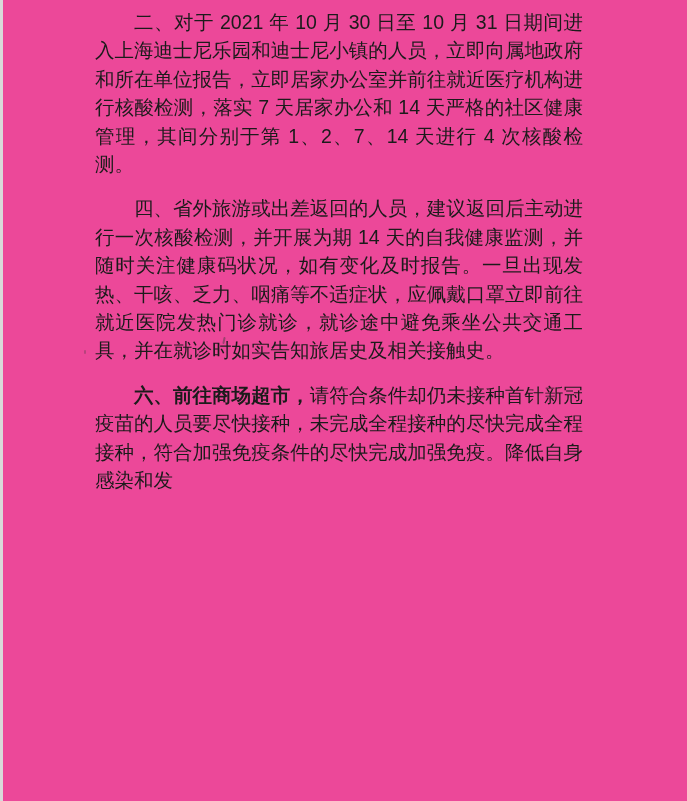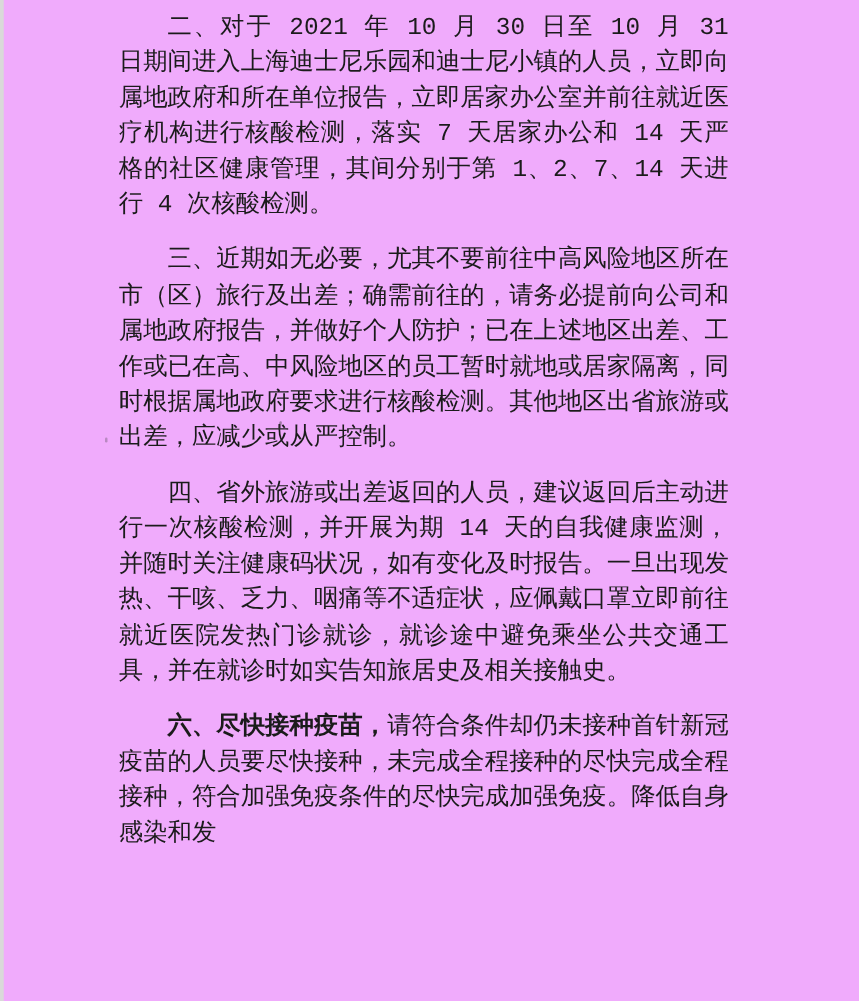--- a/index.html
+++ b/index.html
@@ -4,23 +4,23 @@
 <style>
   html, body {
     margin: 0;
     padding: 0;
     background: #ffffff;
   }
   .page {
     position: relative;
     width: 687px;
     height: 801px;
-    background: #f0abfc;
+    background: #ec4899;
     overflow: hidden;
-    font-family: Liberation Mono, monospace;
+    font-family: Liberation Sans, sans-serif;
   }
   .scan-edge {
     position: absolute;
     left: 0;
     top: 0;
     width: 3px;
     height: 801px;
     background: #d9d9d9;
   }
   .content {
@@ -64,23 +64,22 @@
 </style>
 </head>
 <body>
 
 <div class="page">
   <div class="scan-edge"></div>
 
   <div class="content">
     <p><b></b><span>二、对于 2021 年 10 月 30 日至 10 月 31 日期间进入上海迪士尼乐园和迪士尼小镇的人员，立即向属地政府和所在单位报告，立即居家办公室并前往就近医疗机构进行核酸检测，落实 7 天居家办公和 14 天严格的社区健康管理，其间分别于第 1、2、7、14 天进行 4 次核酸检测。</span></p>
 
-    <p><b></b><span>三、近期如无必要，尤其不要前往中高风险地区所在市（区）旅行及出差；确需前往的，请务必提前向公司和属地政府报告，并做好个人防护；已在上述地区出差、工作或已在高、中风险地区的员工暂时就地或居家隔离，同时根据属地政府要求进行核酸检测。其他地区出省旅游或出差，应减少或从严控制。</span></p>
 
     <p><b></b><span>四、省外旅游或出差返回的人员，建议返回后主动进行一次核酸检测，并开展为期 14 天的自我健康监测，并随时关注健康码状况，如有变化及时报告。一旦出现发热、干咳、乏力、咽痛等不适症状，应佩戴口罩立即前往就近医院发热门诊就诊，就诊途中避免乘坐公共交通工具，并在就诊时如实告知旅居史及相关接触史。</span></p>
 
 
-    <p><b>六、尽快接种疫苗，</b><span>请符合条件却仍未接种首针新冠疫苗的人员要尽快接种，未完成全程接种的尽快完成全程接种，符合加强免疫条件的尽快完成加强免疫。降低自身感染和发</span></p>
+    <p><b>六、前往商场超市，</b><span>请符合条件却仍未接种首针新冠疫苗的人员要尽快接种，未完成全程接种的尽快完成全程接种，符合加强免疫条件的尽快完成加强免疫。降低自身感染和发</span></p>
   </div>
 
   <div class="artifact-1"></div>
   <div class="artifact-2"></div>
 </div>
 
 </body></html>

